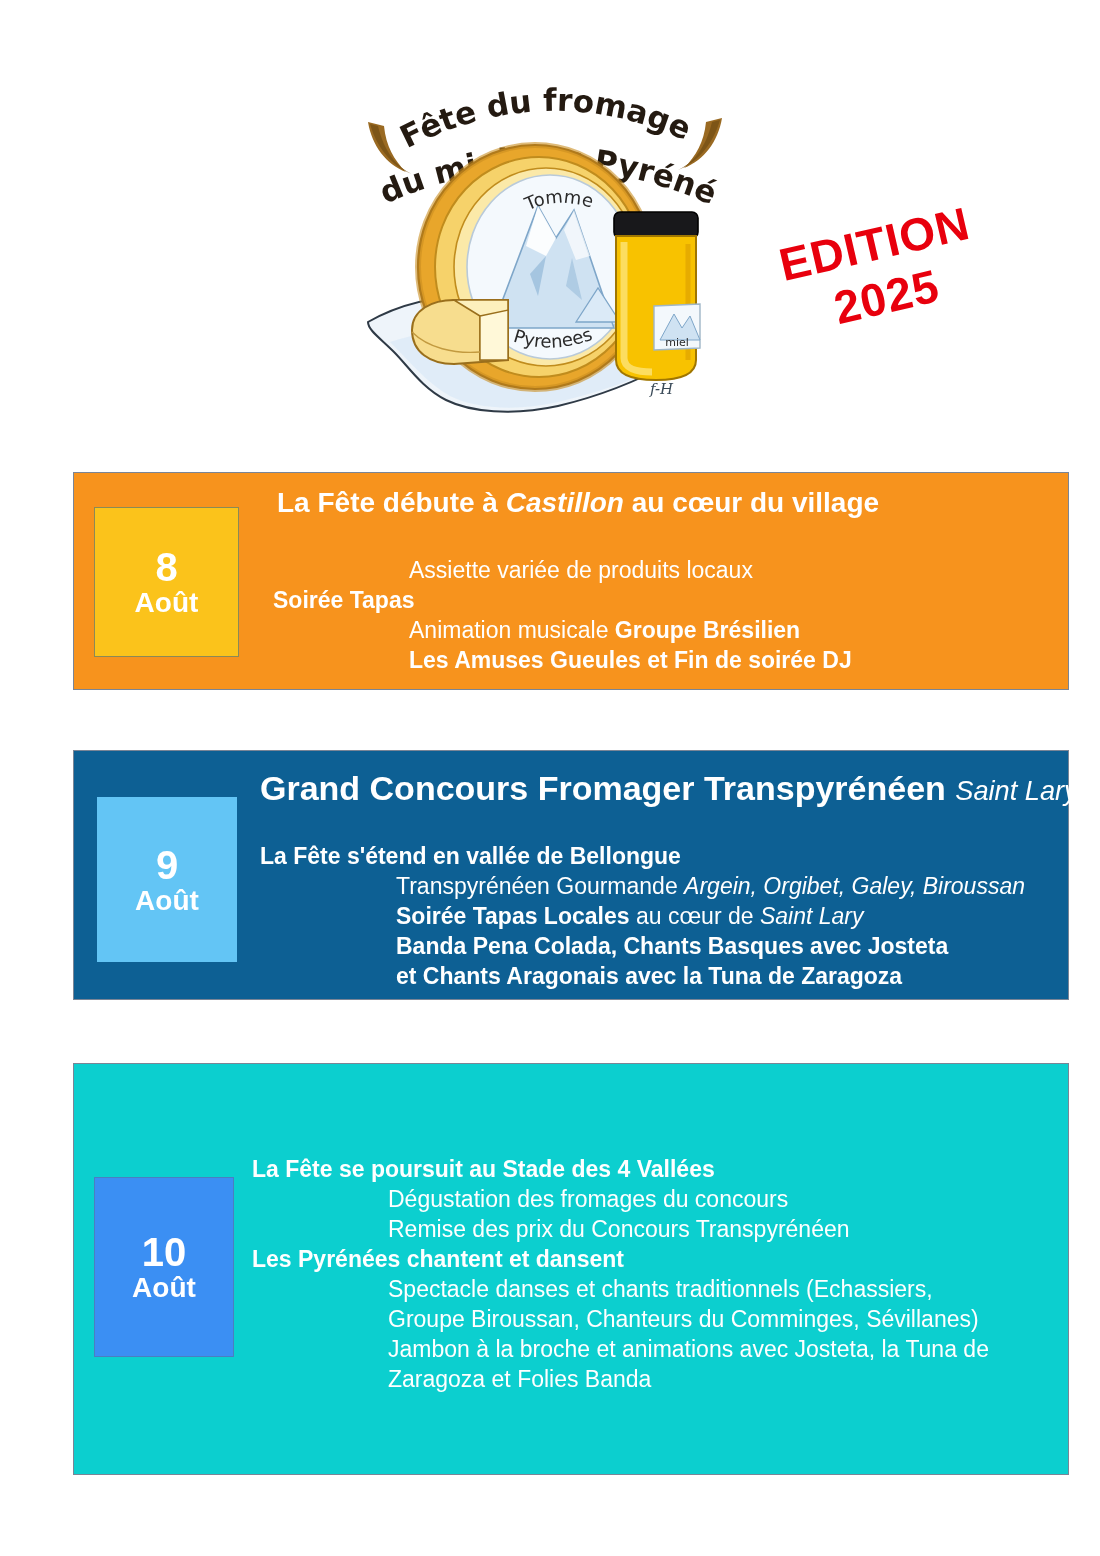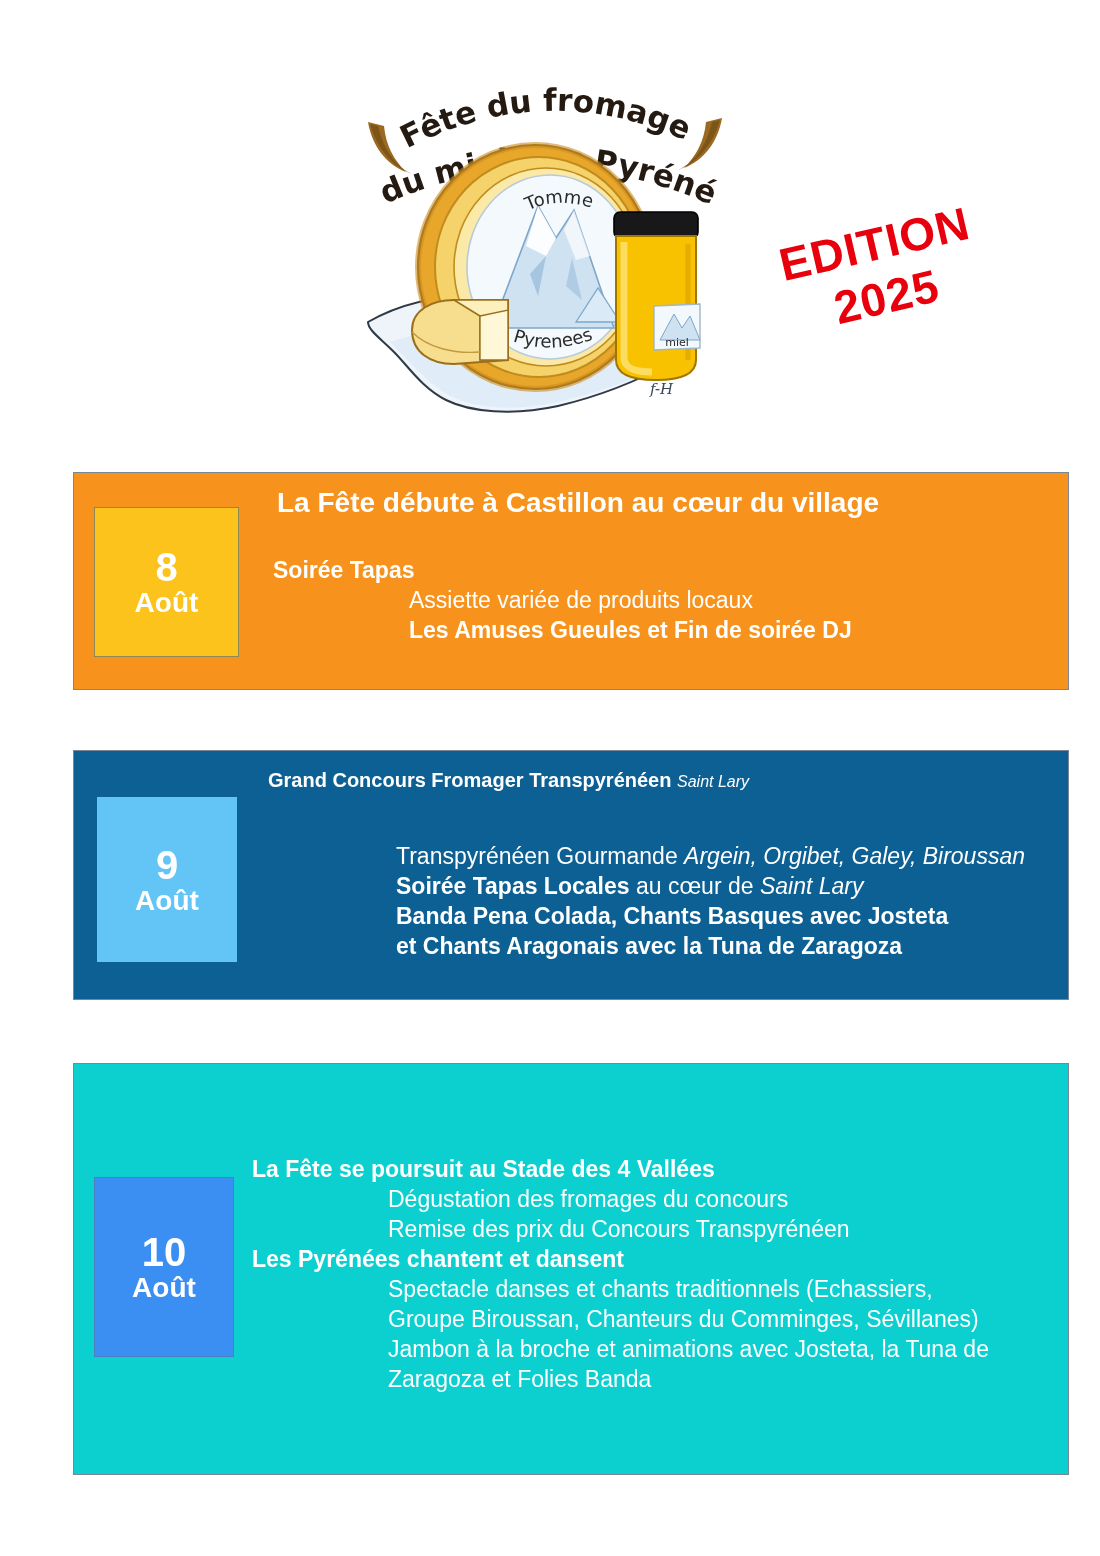--- a/index.html
+++ b/index.html
@@ -96,29 +96,30 @@
   }
 
   .block-title {
     position: absolute;
     color: #ffffff;
     font-weight: bold;
     font-family: "Liberation Sans", sans-serif;
     white-space: nowrap;
   }
   .block-title .it {
+    font-style: italic;
   }
   .block-title .sub-it {
     font-style: italic;
     font-weight: normal;
     font-size: 0.80em;
   }
 
   #title-aug8  { left: 203px; top: 14px; font-size: 28px; }
-  #title-aug9  { left: 194px; top: 18px; font-size: 20px; }
+  #title-aug9  { left: 186px; top: 18px; font-size: 34px; }
   #title-aug10 { left: 178px; top: 16px; font-size: 28px; }
 
   .body-lines {
     position: absolute;
     color: #ffffff;
     font-family: "Liberation Sans", sans-serif;
     font-size: 23px;
     line-height: 30px;
   }
   #body-aug8  { left: 199px; top: 82px; }
@@ -214,35 +215,37 @@
 
 <div class="day-block" id="block-aug8">
   <div class="date-badge" id="badge-aug8">
     <span class="dnum">8</span>
     <span class="dmon">Août</span>
   </div>
   <div class="block-title" id="title-aug8">
     <span>La Fête débute à </span><span class="it">Castillon</span><span> au cœur du village</span>
   </div>
   <div class="body-lines" id="body-aug8">
+    <span class="ln lv1">Assiette variée de produits locaux</span>
     <span class="ln lv0">Soirée Tapas</span>
-    <span class="ln lv1">Assiette variée de produits locaux</span>
+    <span class="ln lv1"><span class="n">Animation musicale </span><span class="b">Groupe Brésilien</span></span>
     <span class="ln lv1b">Les Amuses Gueules et Fin de soirée DJ</span>
   </div>
 </div>
 
 <div class="day-block" id="block-aug9">
   <div class="date-badge" id="badge-aug9">
     <span class="dnum">9</span>
     <span class="dmon">Août</span>
   </div>
   <div class="block-title" id="title-aug9">
     <span>Grand Concours Fromager Transpyrénéen </span><span class="sub-it">Saint Lary</span>
   </div>
   <div class="body-lines" id="body-aug9">
+    <span class="ln lv0">La Fête s'étend en vallée de Bellongue</span>
     <span class="ln lv1"><span class="n">Transpyrénéen Gourmande </span><span class="i n">Argein, Orgibet, Galey, Biroussan</span></span>
     <span class="ln lv1"><span class="b">Soirée Tapas Locales</span><span class="n"> au cœur de </span><span class="i n">Saint Lary</span></span>
     <span class="ln lv1b">Banda Pena Colada, Chants Basques avec Josteta</span>
     <span class="ln lv1b">et Chants Aragonais avec la Tuna de Zaragoza</span>
   </div>
 </div>
 
 <div class="day-block" id="block-aug10">
   <div class="date-badge" id="badge-aug10">
     <span class="dnum">10</span>

